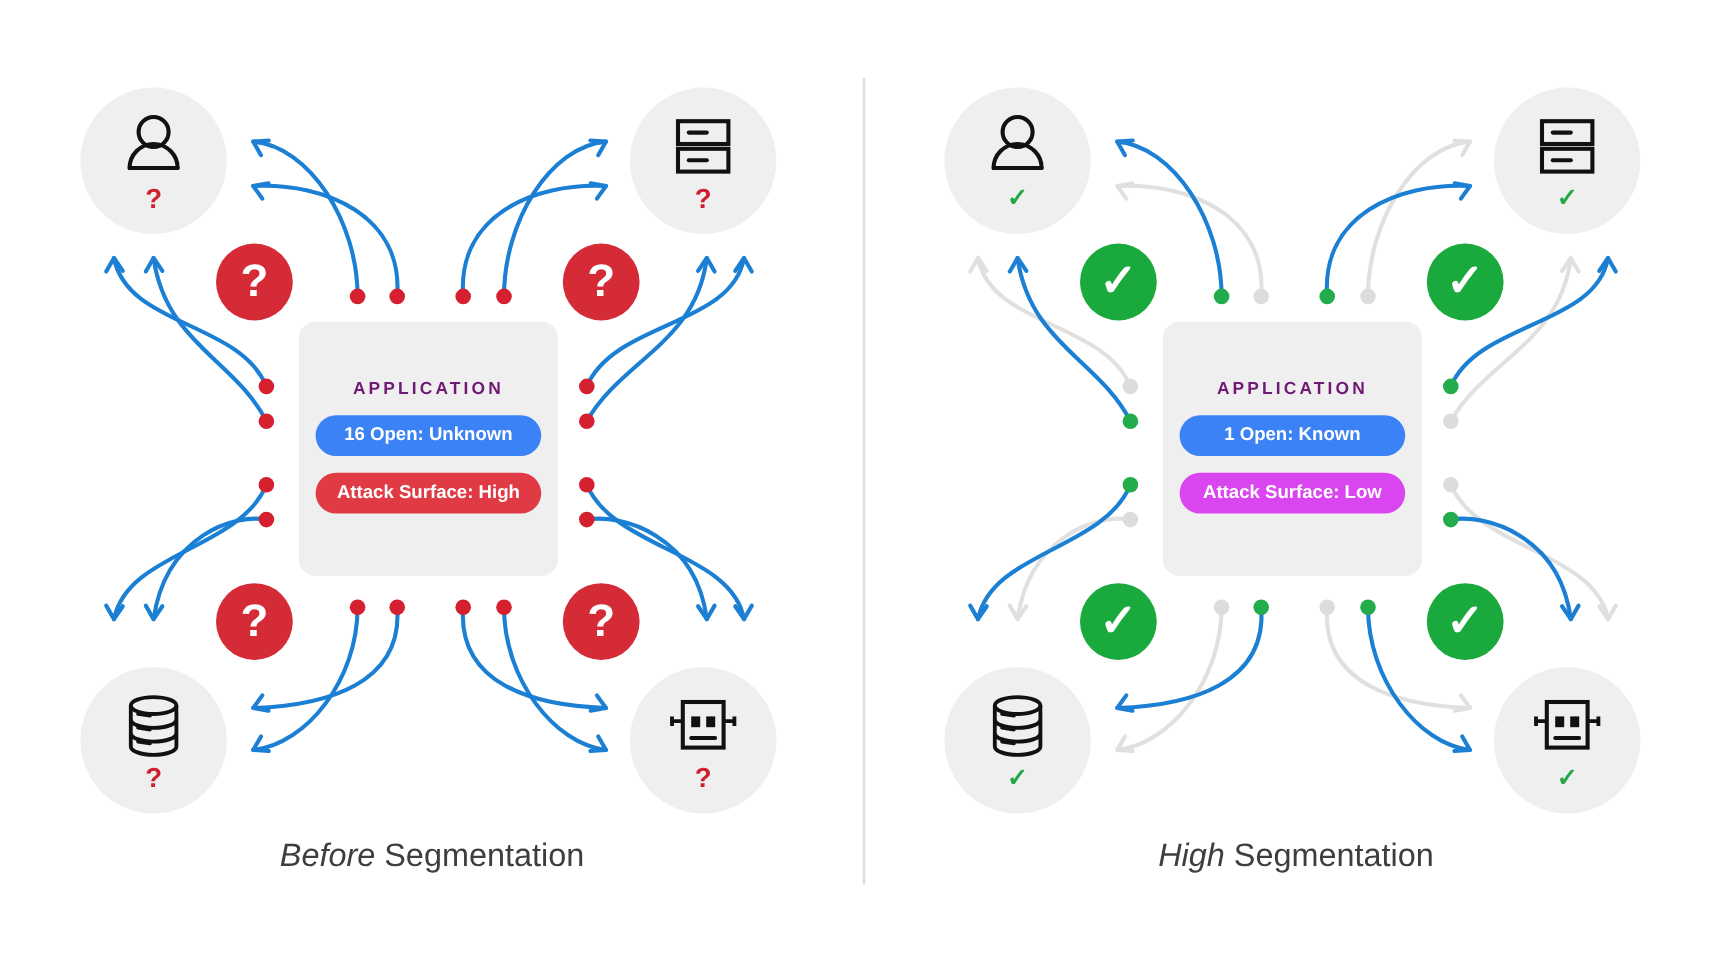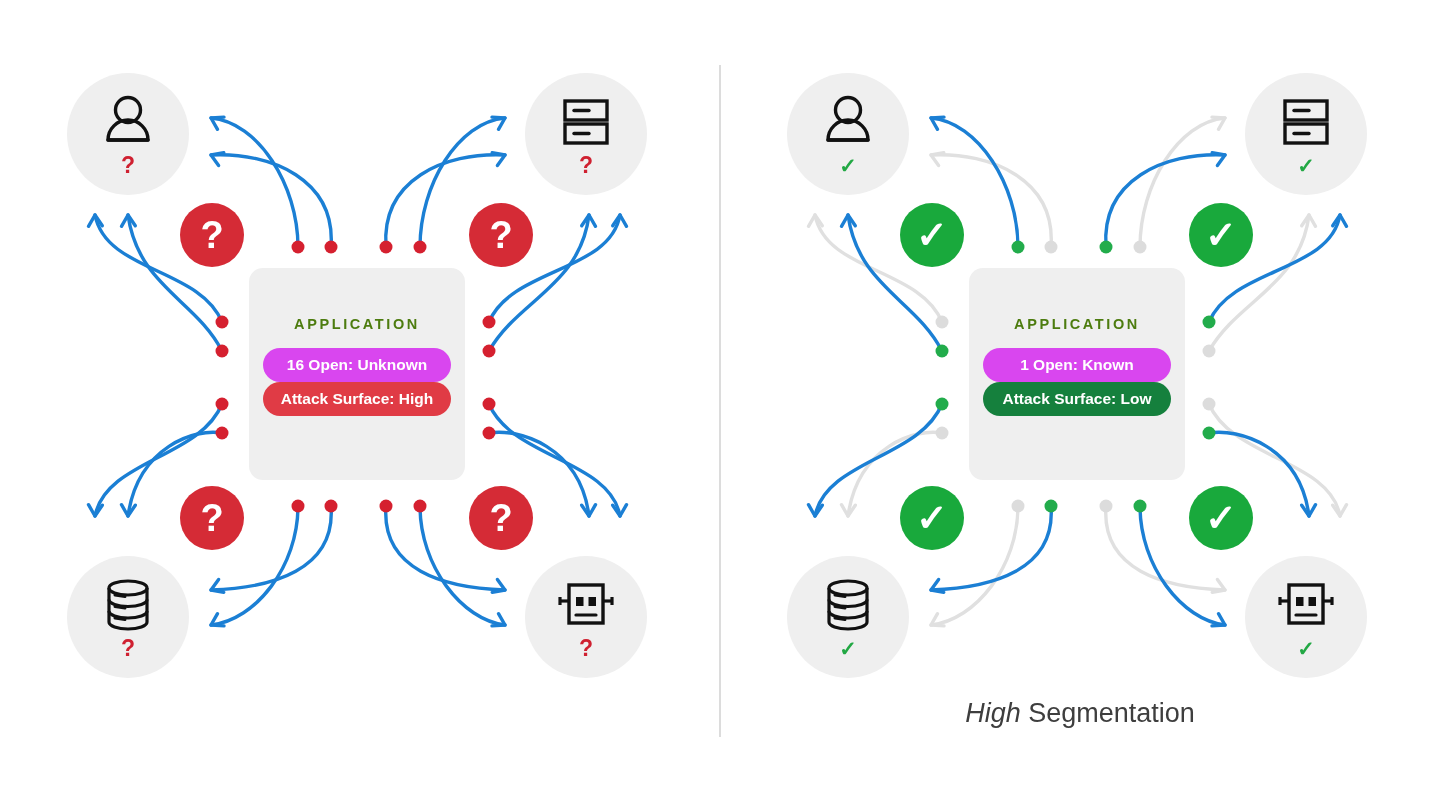--- a/index.html
+++ b/index.html
@@ -45,31 +45,31 @@
   .badge .sym { color: #fff; font-weight: 700; font-size: 38px; line-height: 1; }
 
   
   .appcard {
     position: absolute; width: 216px; height: 212px;
     background: #efefef; border-radius: 14px;
     display: flex; flex-direction: column; align-items: center;
   }
   .appcard .title {
     margin-top: 48px; font-size: 14.5px; font-weight: 700;
-    letter-spacing: 2.6px; color: #4d7c0f;
+    letter-spacing: 2.6px; color: #701a75;
   }
   .pill {
-    height: 34px; width: 188px; border-radius: 17px;
+    margin-top: 14px; height: 34px; width: 188px; border-radius: 17px;
     display: flex; align-items: center; justify-content: center;
     font-size: 15.5px; font-weight: 700; color: #fff;
     white-space: nowrap;
   }
-  .pill.dark  { background: #d946ef; margin-top: 16px; }
+  .pill.dark  { background: #3b82f6; }
   .pill.red   { background: #e03b45; }
-  .pill.green { background: #15803d; }
+  .pill.green { background: #d946ef; }
 
   
   .caption {
     position: absolute; width: 720px; text-align: center;
     font-size: 27px; color: #3e3e3e; font-weight: 400;
   }
   .caption .em { font-style: italic; }
 
   svg.wires { position: absolute; left: 0; top: 0; width: 720px; height: 810px; }
   svg.wires path { fill: none; stroke-linecap: round; }
@@ -192,20 +192,23 @@
     <div class="badge red" style="left:469px; top:486px;">
       <span class="sym">?</span>
     </div>
 
     <div class="appcard" style="left:249px; top:268px;">
       <div class="title">APPLICATION</div>
       <div class="pill dark">16 Open: Unknown</div>
       <div class="pill red">Attack Surface: High</div>
     </div>
 
+    <div class="caption" style="left:0; top:698px;">
+      <span class="em">Before</span><span> Segmentation</span>
+    </div>
   </div>
 
   <div class="panel" id="panel-after">
 
     <svg class="wires" id="wires-after" viewBox="0 0 720 810">
         <path d="M331 247 C336 180 272 152 211 155" stroke="#e0e0e0" stroke-width="3.4" fill="none" stroke-linecap="round"></path>
         <path d="M223.8 152.7 L211 155 L218.6 165.5" stroke="#e0e0e0" stroke-width="3.4" fill="none" stroke-linecap="round" stroke-linejoin="round"></path>
         <circle cx="331" cy="247" r="6.5" fill="#dcdcdc"></circle>
         <path d="M222 322 C200 268 106 272 95 215" stroke="#e0e0e0" stroke-width="3.4" fill="none" stroke-linecap="round"></path>
         <path d="M102.3 225.8 L95 215 L88.5 226.3" stroke="#e0e0e0" stroke-width="3.4" fill="none" stroke-linecap="round" stroke-linejoin="round"></path>

